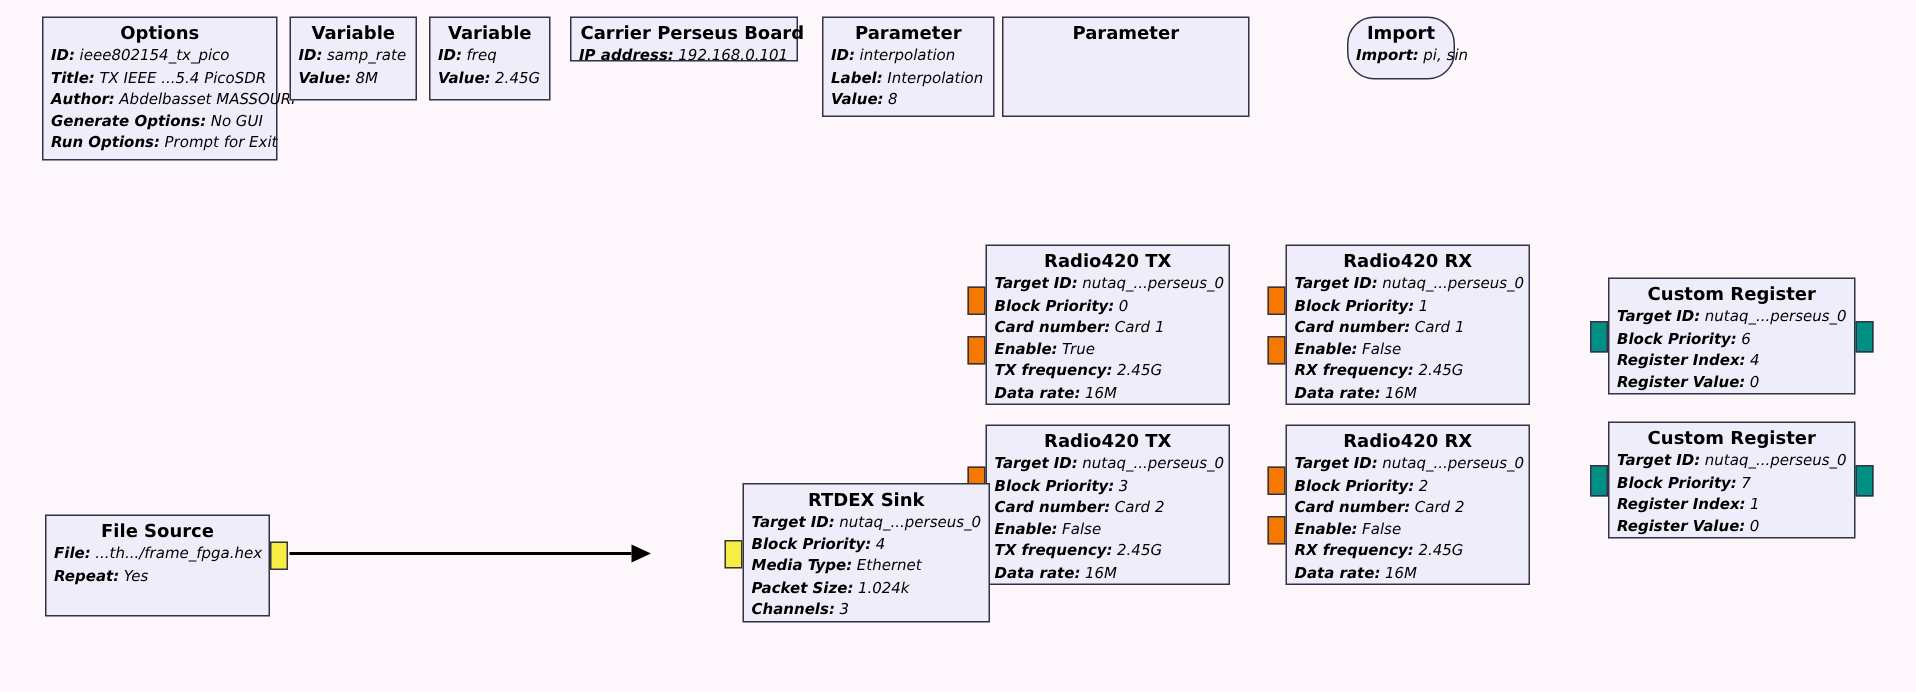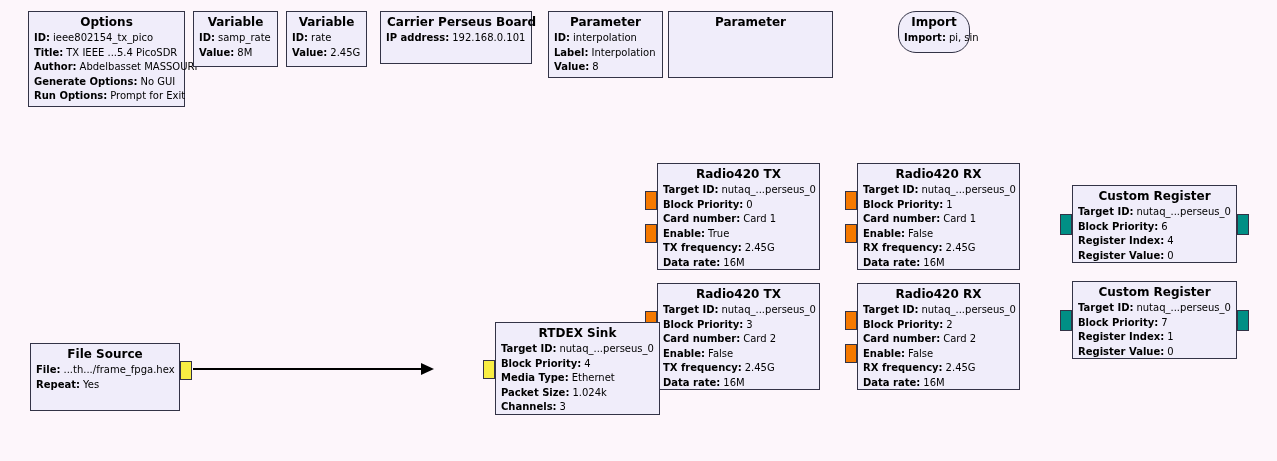--- a/index.html
+++ b/index.html
@@ -19,21 +19,21 @@
     color: #000;
   }
   .block-title {
     font-size: 12px;
     font-weight: bold;
     text-align: center;
     padding: 3px 6px 1px 6px;
     white-space: nowrap;
     line-height: 15px;
   }
-  .block-params { padding: 0 5px 3px 5px; }
+  .block-params { padding: 0 5px 3px 5px; font-style: italic; }
   .param-line {
     font-size: 10px;
     line-height: 14.5px;
     white-space: nowrap;
   }
   .param-label { font-weight: bold; }
   .param-value { margin-left: 3px; }
   .port {
     position: absolute;
     width: 12px;
@@ -67,25 +67,25 @@
     <div class="block" style="left: 193px; top: 11px; width: 85px; height: 56px;">
       <div class="block-title">Variable</div>
       <div class="block-params">
         <div class="param-line"><span class="param-label">ID:</span><span class="param-value">samp_rate</span></div>
         <div class="param-line"><span class="param-label">Value:</span><span class="param-value">8M</span></div>
       </div>
     </div>
     <div class="block" style="left: 286px; top: 11px; width: 81px; height: 56px;">
       <div class="block-title">Variable</div>
       <div class="block-params">
-        <div class="param-line"><span class="param-label">ID:</span><span class="param-value">rate</span></div>
+        <div class="param-line"><span class="param-label">ID:</span><span class="param-value">freq</span></div>
         <div class="param-line"><span class="param-label">Value:</span><span class="param-value">2.45G</span></div>
       </div>
     </div>
-    <div class="block" style="left: 380px; top: 11px; width: 152px; height: 53px;">
+    <div class="block" style="left: 380px; top: 11px; width: 152px; height: 30px;">
       <div class="block-title">Carrier Perseus Board</div>
       <div class="block-params">
         <div class="param-line"><span class="param-label">IP address:</span><span class="param-value">192.168.0.101</span></div>
       </div>
     </div>
     <div class="block" style="left: 548px; top: 11px; width: 115px; height: 67px;">
       <div class="block-title">Parameter</div>
       <div class="block-params">
         <div class="param-line"><span class="param-label">ID:</span><span class="param-value">interpolation</span></div>
         <div class="param-line"><span class="param-label">Label:</span><span class="param-value">Interpolation</span></div>

